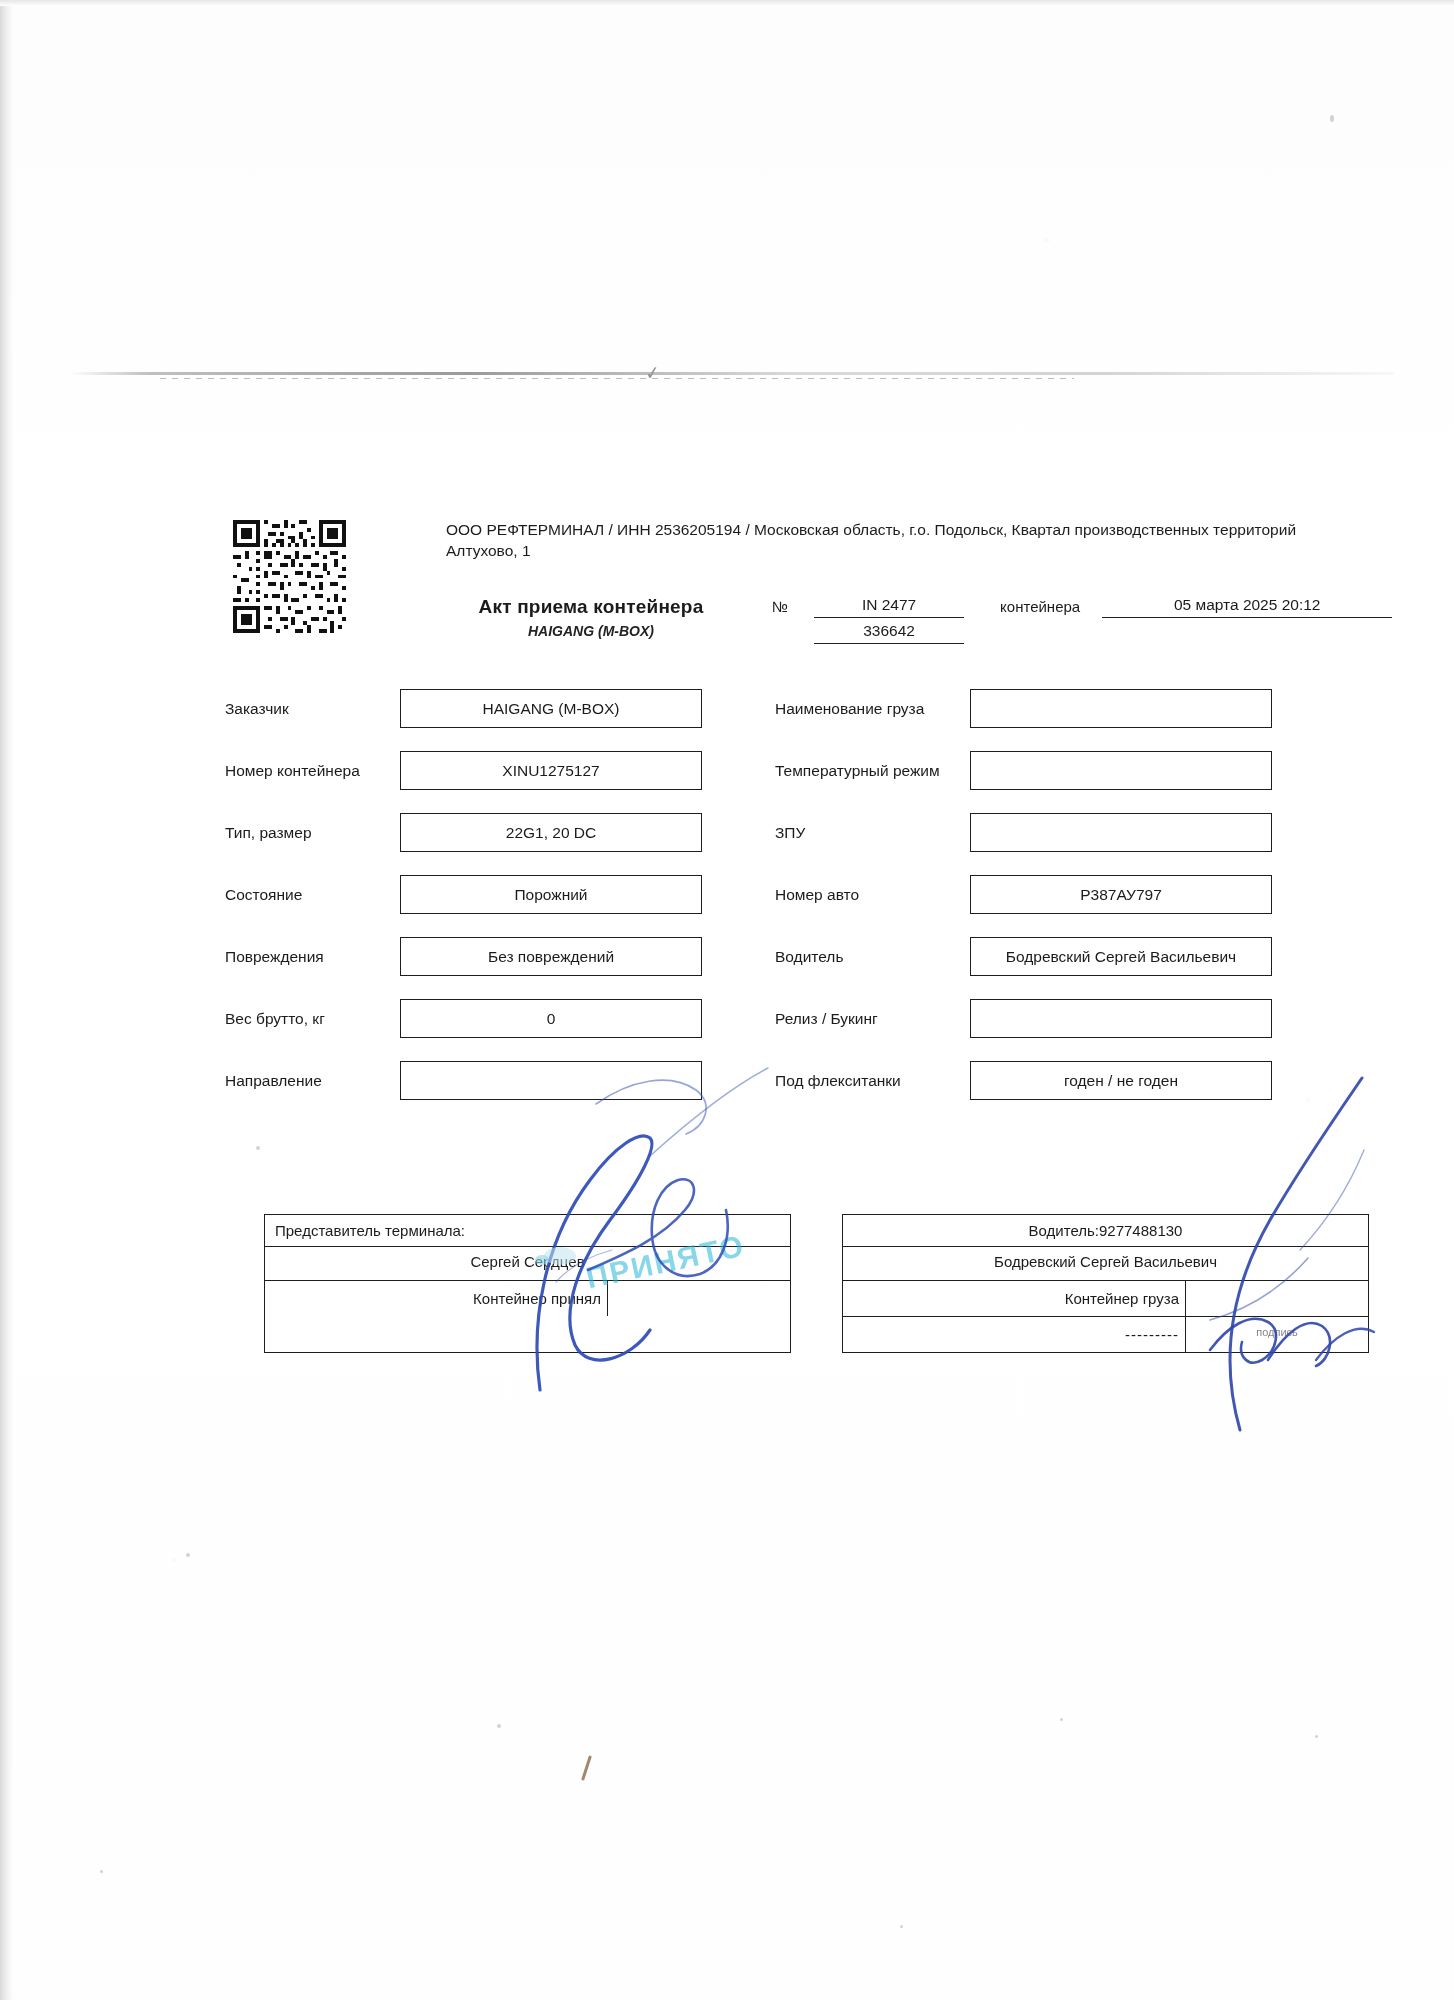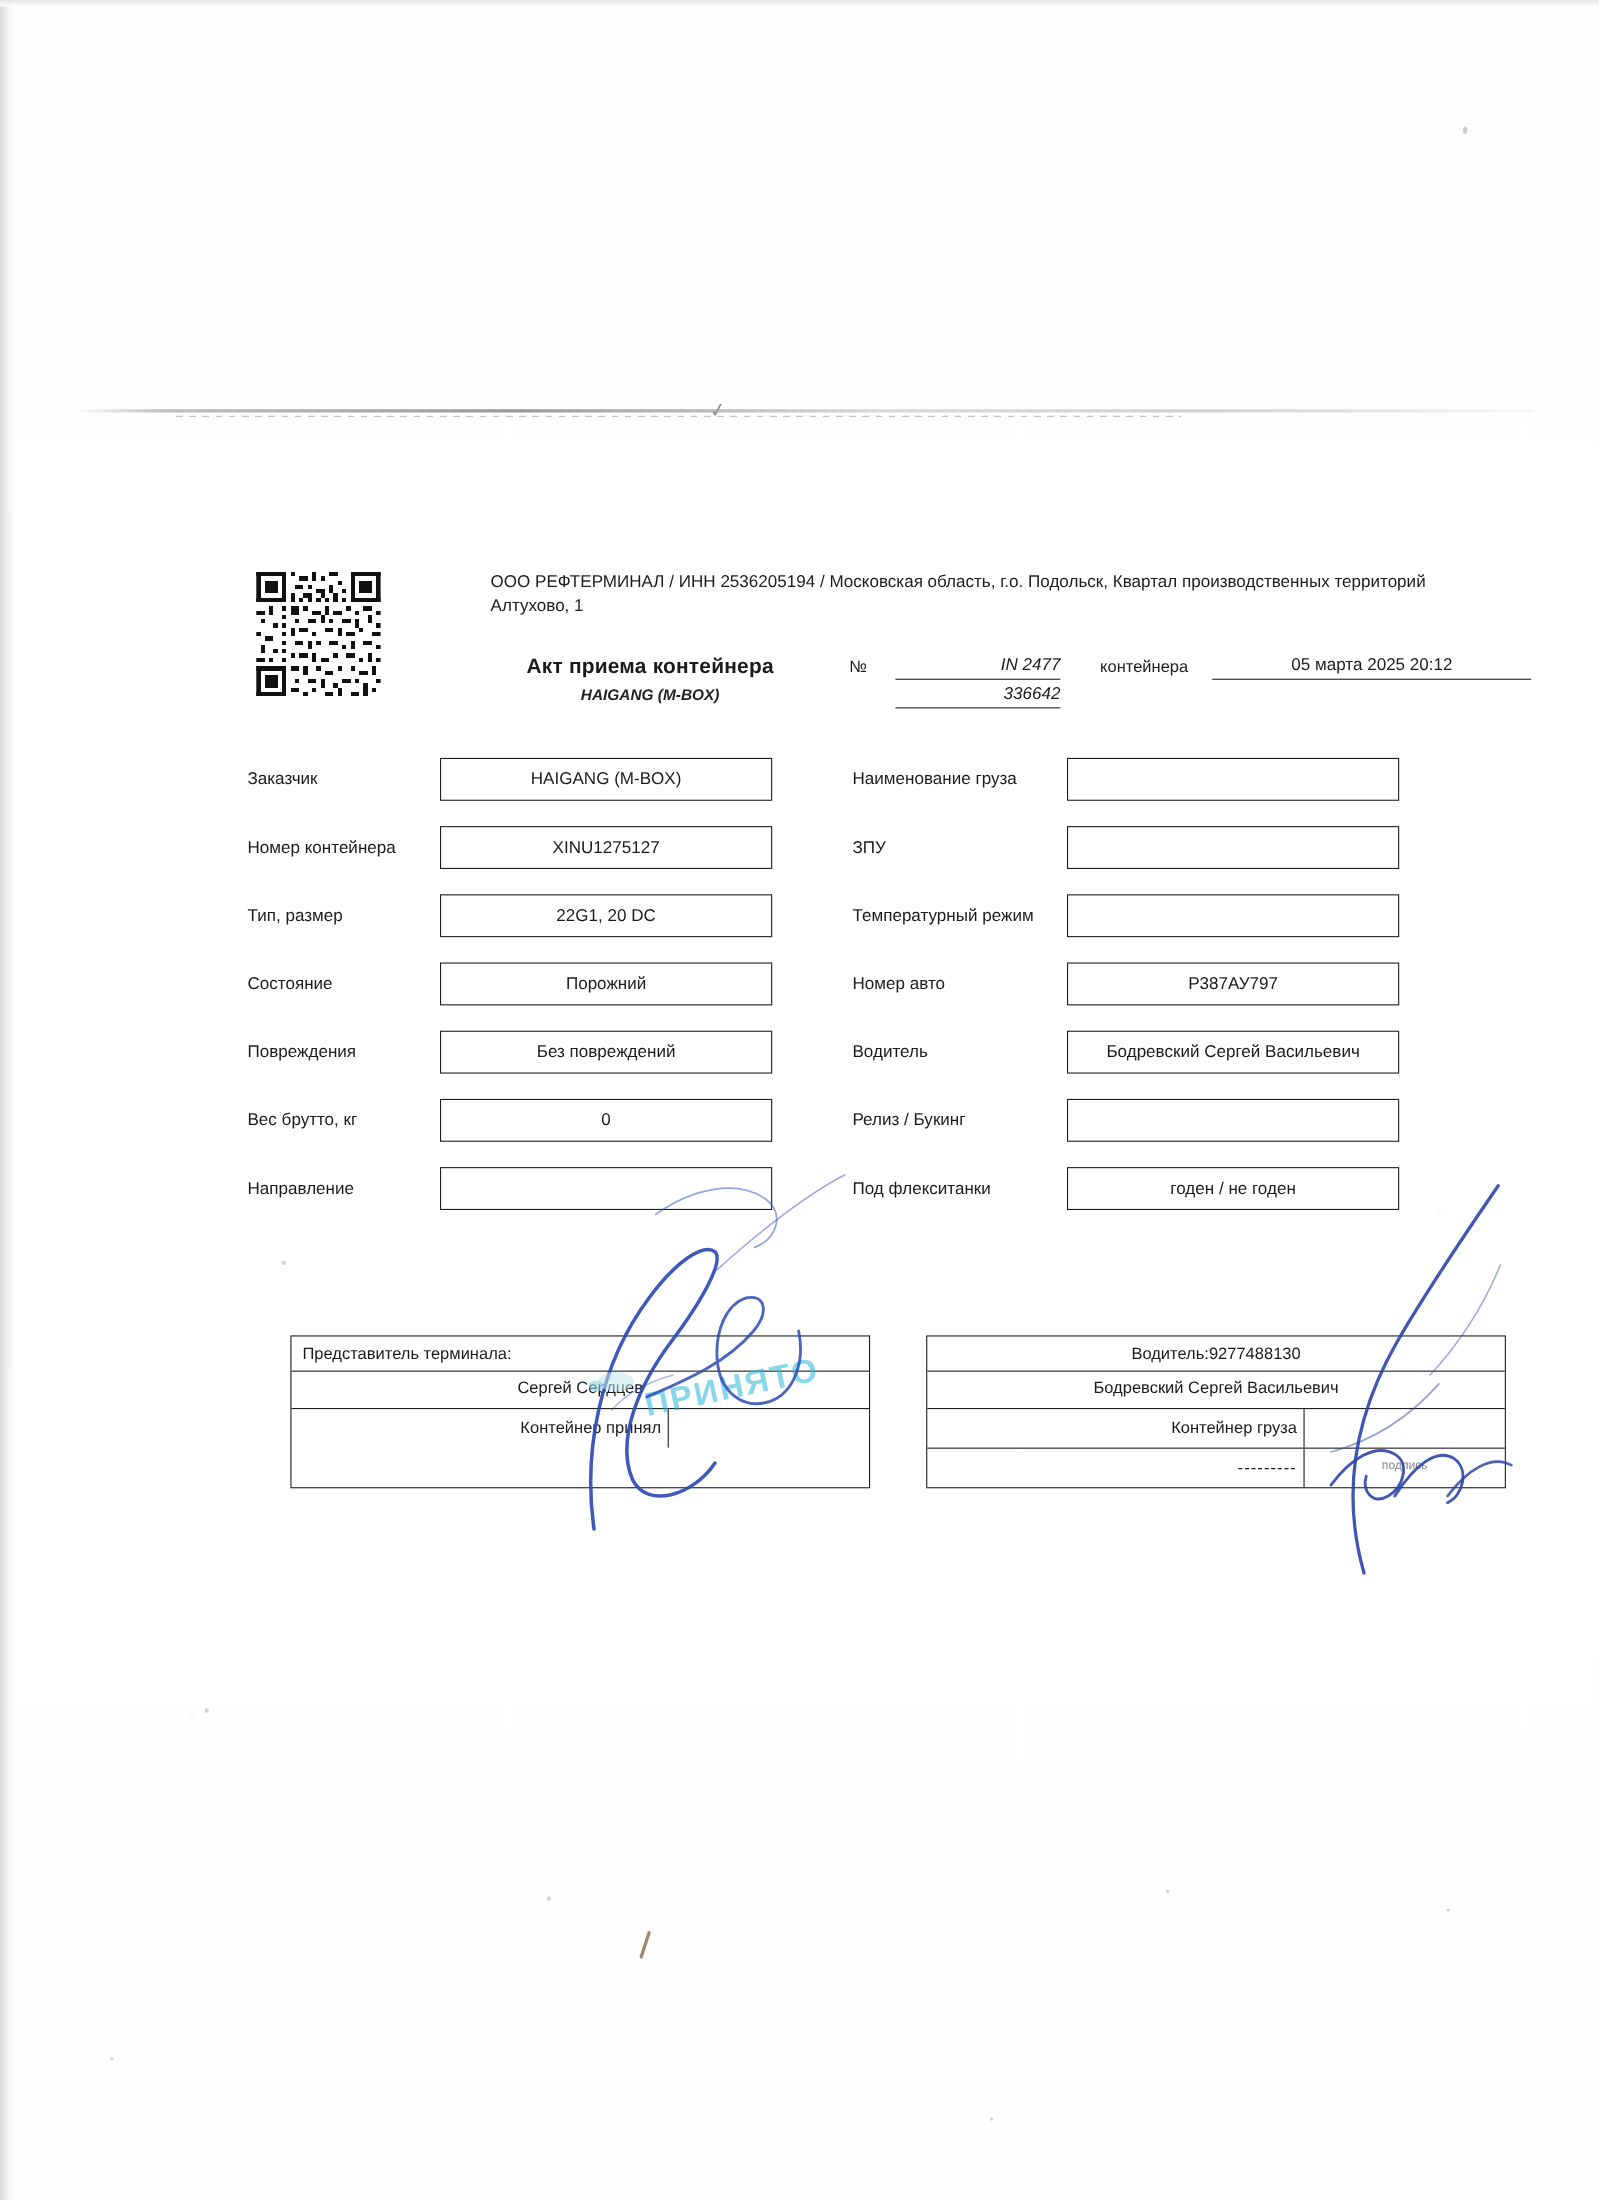--- a/index.html
+++ b/index.html
@@ -119,22 +119,21 @@
     font-weight: bold;
     margin-top: 5px;
     color: #222;
   }
   .num-label {
     font-size: 15px;
     margin: 2px 26px 0 36px;
   }
   .num-field {
     width: 150px;
-    text-align: right;
-    font-style: italic;
+    text-align: center;
   }
   .num-field .v {
     font-size: 15.5px;
     padding-bottom: 3px;
   }
   .num-field .v2 {
     font-size: 15.5px;
     padding: 4px 0 3px 0;
   }
   .ul {
@@ -476,25 +475,25 @@
           <div class="box"></div>
         </div>
       </div>
 
       <div class="col col-right">
         <div class="row">
           <div class="lbl">Наименование груза</div>
           <div class="box"></div>
         </div>
         <div class="row">
+          <div class="lbl">Температурный режим</div>
+          <div class="box"></div>
+        </div>
+        <div class="row">
           <div class="lbl">ЗПУ</div>
-          <div class="box"></div>
-        </div>
-        <div class="row">
-          <div class="lbl">Температурный режим</div>
           <div class="box"></div>
         </div>
         <div class="row">
           <div class="lbl">Номер авто</div>
           <div class="box">Р387АУ797</div>
         </div>
         <div class="row">
           <div class="lbl">Водитель</div>
           <div class="box">Бодревский Сергей Васильевич</div>
         </div>

